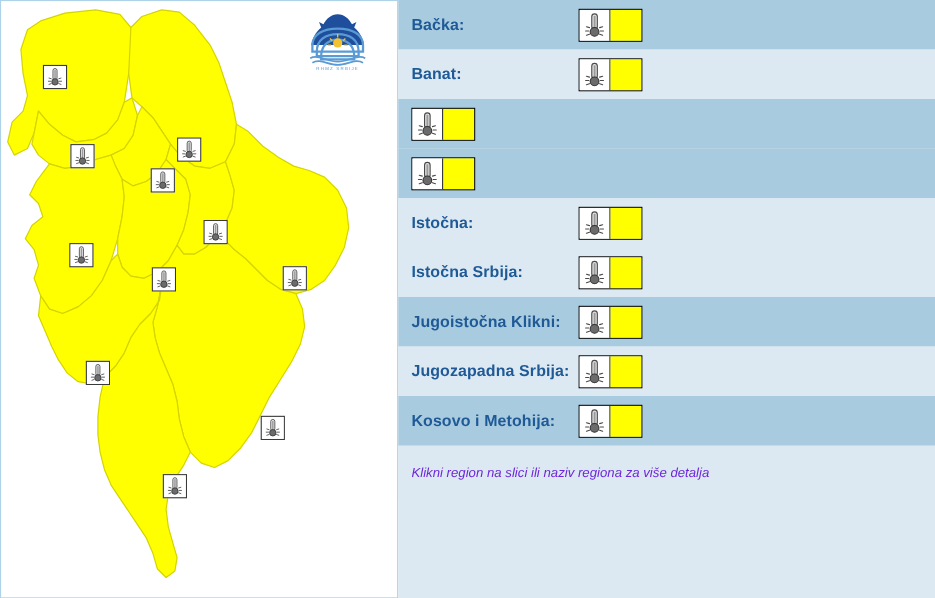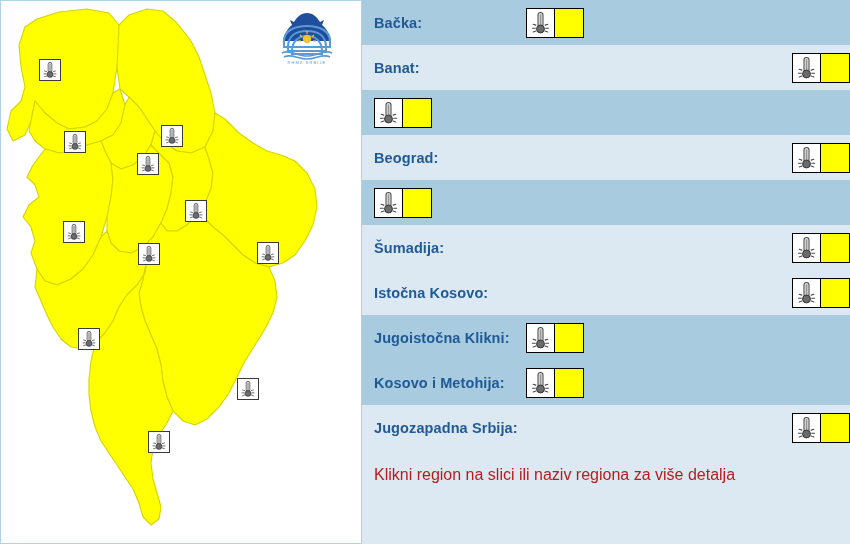--- a/index.html
+++ b/index.html
@@ -71,21 +71,21 @@
   }
   .region-row {
     position: relative;
     height: 45px;
     display: flex;
     align-items: center;
     box-sizing: border-box;
     padding-left: 12px;
   }
   .region-row.odd  { background: #a9cbdf; }
-  .region-row.even { background: #dde9f2; justify-content: space-between; }
+  .region-row.even { background: #dde9f2; }
 
   .region-label {
     color: #1f5a96;
     font-size: 14.5px;
     font-weight: bold;
     letter-spacing: 0.1px;
     white-space: nowrap;
     width: 152px;
     flex: 0 0 152px;
   }
@@ -115,23 +115,24 @@
 
   #footer-row {
     height: 49px;
     background: #dde9f2;
     display: flex;
     align-items: center;
     padding-left: 12px;
     box-sizing: border-box;
   }
   #footer-note {
-    color: #b91c1c;
-    font-size: 16px;
+    color: #6d28d9;
+    font-size: 12px;
     white-space: nowrap;
+    font-style: italic;
   }
 </style>
 </head>
 <body>
 
 <div id="app">
 
   <div id="map-panel">
 
     <svg id="map-svg" viewBox="0 0 360 542">
@@ -423,43 +424,43 @@
                   <line x1="6.4" y1="23.4" x2="9.2" y2="22.4"></line>
                   <line x1="21.6" y1="15.4" x2="18.8" y2="16.2"></line>
                   <line x1="22.4" y1="19.4" x2="19.4" y2="19.4"></line>
                   <line x1="21.6" y1="23.4" x2="18.8" y2="22.4"></line>
                 </g>
               </svg>
             </span>
             <span class="lvl" style="background: rgb(255, 255, 0);"></span>
           </span>
         </div>
+        <div class="region-row odd">
+          <span class="warn-icon">
+            <span class="sym">
+              <svg viewBox="0 0 28 28">
+                <rect x="0" y="0" width="28" height="28" fill="#ffffff"></rect>
+                <rect x="11.4" y="3.2" width="5.2" height="14.6" rx="2.6" fill="#e9e9e9" stroke="#4a4a4a" stroke-width="1.1"></rect>
+                <rect x="13.1" y="5.0" width="1.9" height="12.4" fill="#9a9a9a"></rect>
+                <circle cx="14" cy="20.2" r="4.1" fill="#6b6b6b" stroke="#333333" stroke-width="1"></circle>
+                <g stroke="#4a4a4a" stroke-width="1.1" stroke-linecap="round">
+                  <line x1="6.4" y1="15.4" x2="9.2" y2="16.2"></line>
+                  <line x1="5.6" y1="19.4" x2="8.6" y2="19.4"></line>
+                  <line x1="6.4" y1="23.4" x2="9.2" y2="22.4"></line>
+                  <line x1="21.6" y1="15.4" x2="18.8" y2="16.2"></line>
+                  <line x1="22.4" y1="19.4" x2="19.4" y2="19.4"></line>
+                  <line x1="21.6" y1="23.4" x2="18.8" y2="22.4"></line>
+                </g>
+              </svg>
+            </span>
+            <span class="lvl" style="background: rgb(255, 255, 0);"></span>
+          </span>
+        </div>
         <div class="region-row even">
-          <span class="region-label">Beograd:</span>
-          <span class="warn-icon">
-            <span class="sym">
-              <svg viewBox="0 0 28 28">
-                <rect x="0" y="0" width="28" height="28" fill="#ffffff"></rect>
-                <rect x="11.4" y="3.2" width="5.2" height="14.6" rx="2.6" fill="#e9e9e9" stroke="#4a4a4a" stroke-width="1.1"></rect>
-                <rect x="13.1" y="5.0" width="1.9" height="12.4" fill="#9a9a9a"></rect>
-                <circle cx="14" cy="20.2" r="4.1" fill="#6b6b6b" stroke="#333333" stroke-width="1"></circle>
-                <g stroke="#4a4a4a" stroke-width="1.1" stroke-linecap="round">
-                  <line x1="6.4" y1="15.4" x2="9.2" y2="16.2"></line>
-                  <line x1="5.6" y1="19.4" x2="8.6" y2="19.4"></line>
-                  <line x1="6.4" y1="23.4" x2="9.2" y2="22.4"></line>
-                  <line x1="21.6" y1="15.4" x2="18.8" y2="16.2"></line>
-                  <line x1="22.4" y1="19.4" x2="19.4" y2="19.4"></line>
-                  <line x1="21.6" y1="23.4" x2="18.8" y2="22.4"></line>
-                </g>
-              </svg>
-            </span>
-            <span class="lvl" style="background: rgb(255, 255, 0);"></span>
-          </span>
-        </div>
-        <div class="region-row odd">
+          <span class="region-label">Istočna:</span>
           <span class="warn-icon">
             <span class="sym">
               <svg viewBox="0 0 28 28">
                 <rect x="0" y="0" width="28" height="28" fill="#ffffff"></rect>
                 <rect x="11.4" y="3.2" width="5.2" height="14.6" rx="2.6" fill="#e9e9e9" stroke="#4a4a4a" stroke-width="1.1"></rect>
                 <rect x="13.1" y="5.0" width="1.9" height="12.4" fill="#9a9a9a"></rect>
                 <circle cx="14" cy="20.2" r="4.1" fill="#6b6b6b" stroke="#333333" stroke-width="1"></circle>
                 <g stroke="#4a4a4a" stroke-width="1.1" stroke-linecap="round">
                   <line x1="6.4" y1="15.4" x2="9.2" y2="16.2"></line>
                   <line x1="5.6" y1="19.4" x2="8.6" y2="19.4"></line>
@@ -467,43 +468,21 @@
                   <line x1="21.6" y1="15.4" x2="18.8" y2="16.2"></line>
                   <line x1="22.4" y1="19.4" x2="19.4" y2="19.4"></line>
                   <line x1="21.6" y1="23.4" x2="18.8" y2="22.4"></line>
                 </g>
               </svg>
             </span>
             <span class="lvl" style="background: rgb(255, 255, 0);"></span>
           </span>
         </div>
         <div class="region-row even">
-          <span class="region-label">Šumadija:</span>
-          <span class="warn-icon">
-            <span class="sym">
-              <svg viewBox="0 0 28 28">
-                <rect x="0" y="0" width="28" height="28" fill="#ffffff"></rect>
-                <rect x="11.4" y="3.2" width="5.2" height="14.6" rx="2.6" fill="#e9e9e9" stroke="#4a4a4a" stroke-width="1.1"></rect>
-                <rect x="13.1" y="5.0" width="1.9" height="12.4" fill="#9a9a9a"></rect>
-                <circle cx="14" cy="20.2" r="4.1" fill="#6b6b6b" stroke="#333333" stroke-width="1"></circle>
-                <g stroke="#4a4a4a" stroke-width="1.1" stroke-linecap="round">
-                  <line x1="6.4" y1="15.4" x2="9.2" y2="16.2"></line>
-                  <line x1="5.6" y1="19.4" x2="8.6" y2="19.4"></line>
-                  <line x1="6.4" y1="23.4" x2="9.2" y2="22.4"></line>
-                  <line x1="21.6" y1="15.4" x2="18.8" y2="16.2"></line>
-                  <line x1="22.4" y1="19.4" x2="19.4" y2="19.4"></line>
-                  <line x1="21.6" y1="23.4" x2="18.8" y2="22.4"></line>
-                </g>
-              </svg>
-            </span>
-            <span class="lvl" style="background: rgb(255, 255, 0);"></span>
-          </span>
-        </div>
-        <div class="region-row even">
-          <span class="region-label">Istočna Kosovo:</span>
+          <span class="region-label">Istočna Srbija:</span>
           <span class="warn-icon">
             <span class="sym">
               <svg viewBox="0 0 28 28">
                 <rect x="0" y="0" width="28" height="28" fill="#ffffff"></rect>
                 <rect x="11.4" y="3.2" width="5.2" height="14.6" rx="2.6" fill="#e9e9e9" stroke="#4a4a4a" stroke-width="1.1"></rect>
                 <rect x="13.1" y="5.0" width="1.9" height="12.4" fill="#9a9a9a"></rect>
                 <circle cx="14" cy="20.2" r="4.1" fill="#6b6b6b" stroke="#333333" stroke-width="1"></circle>
                 <g stroke="#4a4a4a" stroke-width="1.1" stroke-linecap="round">
                   <line x1="6.4" y1="15.4" x2="9.2" y2="16.2"></line>
                   <line x1="5.6" y1="19.4" x2="8.6" y2="19.4"></line>
@@ -532,44 +511,44 @@
                   <line x1="6.4" y1="23.4" x2="9.2" y2="22.4"></line>
                   <line x1="21.6" y1="15.4" x2="18.8" y2="16.2"></line>
                   <line x1="22.4" y1="19.4" x2="19.4" y2="19.4"></line>
                   <line x1="21.6" y1="23.4" x2="18.8" y2="22.4"></line>
                 </g>
               </svg>
             </span>
             <span class="lvl" style="background: rgb(255, 255, 0);"></span>
           </span>
         </div>
+        <div class="region-row even">
+          <span class="region-label">Jugozapadna Srbija:</span>
+          <span class="warn-icon">
+            <span class="sym">
+              <svg viewBox="0 0 28 28">
+                <rect x="0" y="0" width="28" height="28" fill="#ffffff"></rect>
+                <rect x="11.4" y="3.2" width="5.2" height="14.6" rx="2.6" fill="#e9e9e9" stroke="#4a4a4a" stroke-width="1.1"></rect>
+                <rect x="13.1" y="5.0" width="1.9" height="12.4" fill="#9a9a9a"></rect>
+                <circle cx="14" cy="20.2" r="4.1" fill="#6b6b6b" stroke="#333333" stroke-width="1"></circle>
+                <g stroke="#4a4a4a" stroke-width="1.1" stroke-linecap="round">
+                  <line x1="6.4" y1="15.4" x2="9.2" y2="16.2"></line>
+                  <line x1="5.6" y1="19.4" x2="8.6" y2="19.4"></line>
+                  <line x1="6.4" y1="23.4" x2="9.2" y2="22.4"></line>
+                  <line x1="21.6" y1="15.4" x2="18.8" y2="16.2"></line>
+                  <line x1="22.4" y1="19.4" x2="19.4" y2="19.4"></line>
+                  <line x1="21.6" y1="23.4" x2="18.8" y2="22.4"></line>
+                </g>
+              </svg>
+            </span>
+            <span class="lvl" style="background: rgb(255, 255, 0);"></span>
+          </span>
+        </div>
         <div class="region-row odd">
           <span class="region-label">Kosovo i Metohija:</span>
-          <span class="warn-icon">
-            <span class="sym">
-              <svg viewBox="0 0 28 28">
-                <rect x="0" y="0" width="28" height="28" fill="#ffffff"></rect>
-                <rect x="11.4" y="3.2" width="5.2" height="14.6" rx="2.6" fill="#e9e9e9" stroke="#4a4a4a" stroke-width="1.1"></rect>
-                <rect x="13.1" y="5.0" width="1.9" height="12.4" fill="#9a9a9a"></rect>
-                <circle cx="14" cy="20.2" r="4.1" fill="#6b6b6b" stroke="#333333" stroke-width="1"></circle>
-                <g stroke="#4a4a4a" stroke-width="1.1" stroke-linecap="round">
-                  <line x1="6.4" y1="15.4" x2="9.2" y2="16.2"></line>
-                  <line x1="5.6" y1="19.4" x2="8.6" y2="19.4"></line>
-                  <line x1="6.4" y1="23.4" x2="9.2" y2="22.4"></line>
-                  <line x1="21.6" y1="15.4" x2="18.8" y2="16.2"></line>
-                  <line x1="22.4" y1="19.4" x2="19.4" y2="19.4"></line>
-                  <line x1="21.6" y1="23.4" x2="18.8" y2="22.4"></line>
-                </g>
-              </svg>
-            </span>
-            <span class="lvl" style="background: rgb(255, 255, 0);"></span>
-          </span>
-        </div>
-        <div class="region-row even">
-          <span class="region-label">Jugozapadna Srbija:</span>
           <span class="warn-icon">
             <span class="sym">
               <svg viewBox="0 0 28 28">
                 <rect x="0" y="0" width="28" height="28" fill="#ffffff"></rect>
                 <rect x="11.4" y="3.2" width="5.2" height="14.6" rx="2.6" fill="#e9e9e9" stroke="#4a4a4a" stroke-width="1.1"></rect>
                 <rect x="13.1" y="5.0" width="1.9" height="12.4" fill="#9a9a9a"></rect>
                 <circle cx="14" cy="20.2" r="4.1" fill="#6b6b6b" stroke="#333333" stroke-width="1"></circle>
                 <g stroke="#4a4a4a" stroke-width="1.1" stroke-linecap="round">
                   <line x1="6.4" y1="15.4" x2="9.2" y2="16.2"></line>
                   <line x1="5.6" y1="19.4" x2="8.6" y2="19.4"></line>

